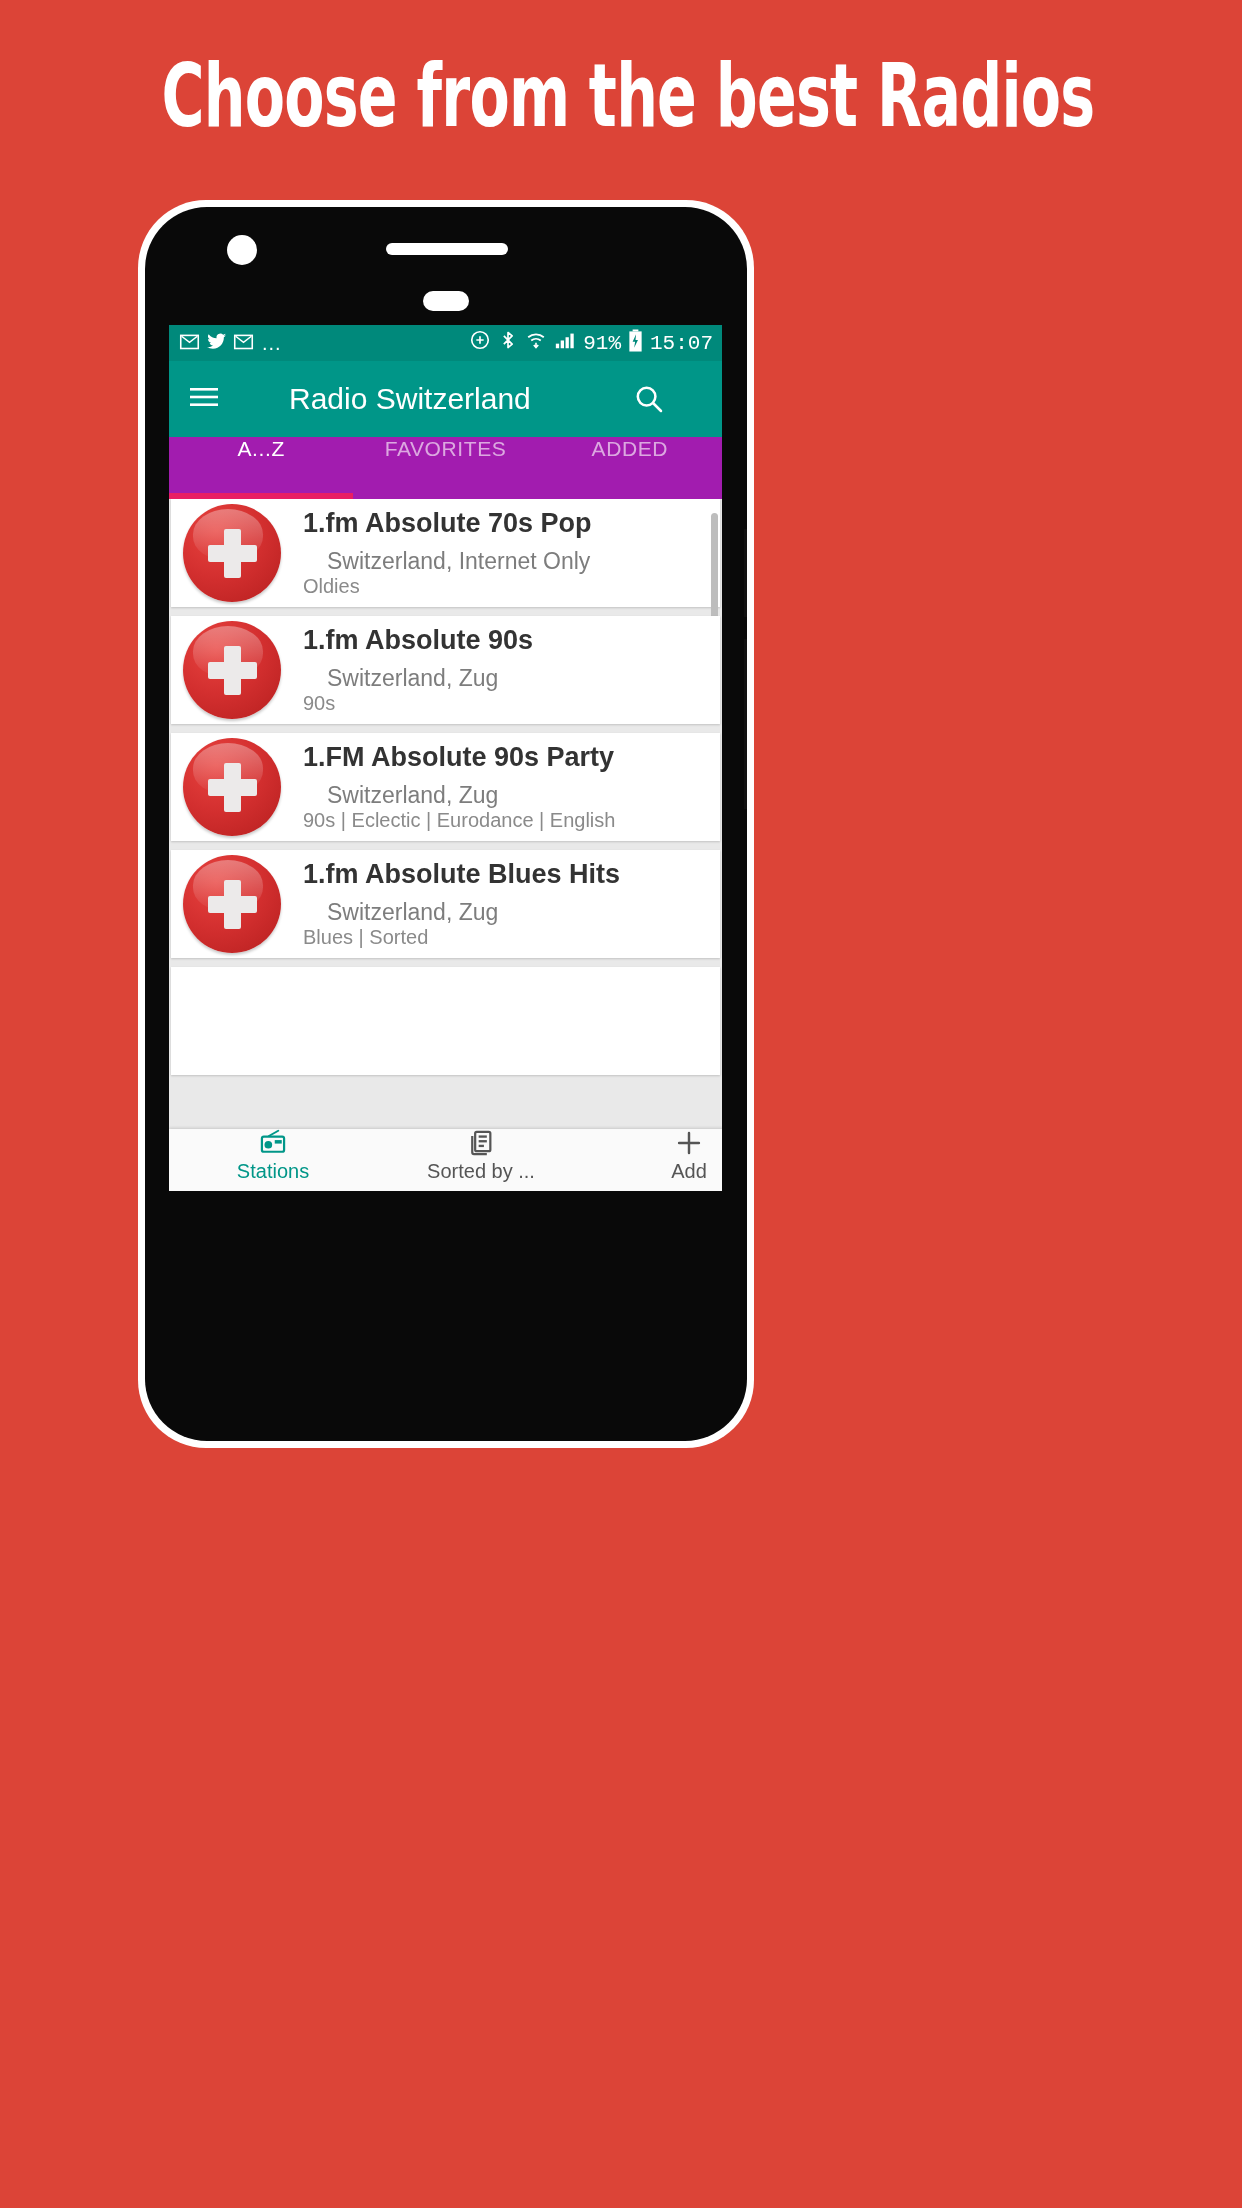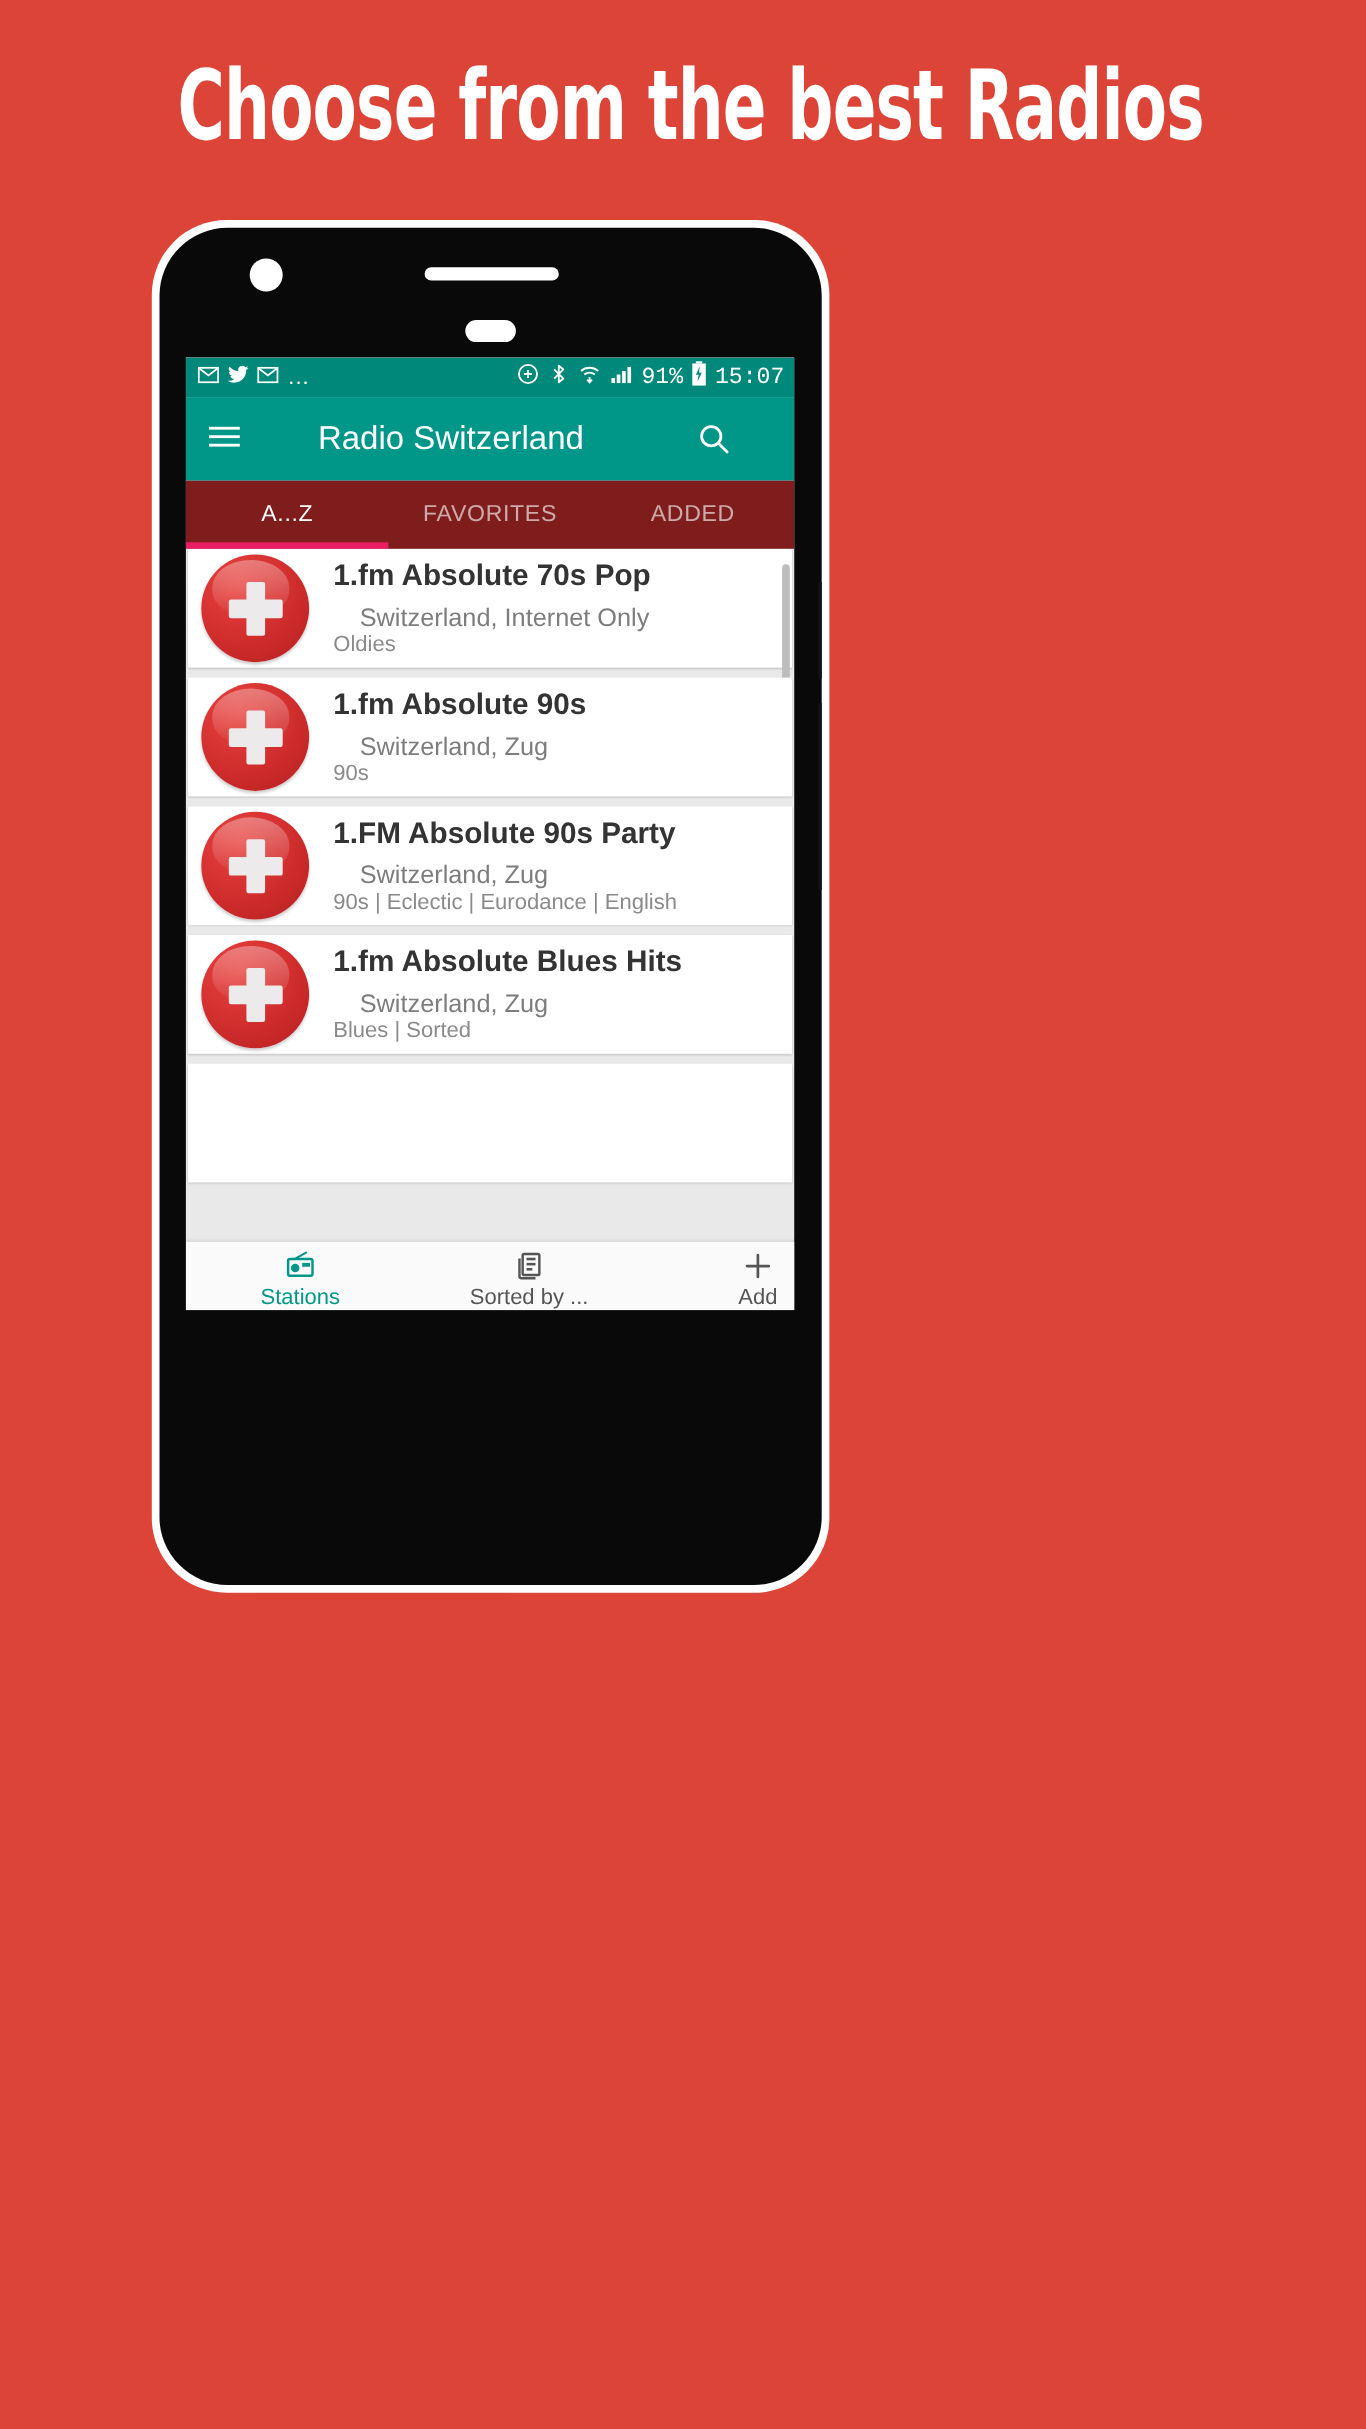--- a/index.html
+++ b/index.html
@@ -105,22 +105,22 @@
     font-size:30px; font-weight:400;
     margin-left:34px;
     white-space:nowrap;
     font-family:"Liberation Sans", sans-serif;
   }
   .tb-spacer { flex:1; }
   .tb-icon { margin-left:30px; display:flex; align-items:center; }
 
   
   .tabs {
-    height:62px; background:#7f1d1d;
-    display:flex; align-items:center;
+    height:62px; background:#a21caf;
+    display:flex; align-items:flex-start;
     position:relative;
   }
   .tab {
     flex:1; display:flex; align-items:center; justify-content:center;
     font-size:21px; letter-spacing:0.6px;
     color:rgba(255,255,255,0.62);
     font-family:"Liberation Sans", sans-serif;
   }
   .tab.active { color:#ffffff; }
   .tab-indicator {
@@ -186,21 +186,21 @@
     position:absolute; right:2px; top:14px;
     width:7px; height:148px; border-radius:4px;
     background:#bdbdbd;
   }
 
   
   .bottomnav {
     position:absolute; left:0; bottom:0;
     width:624px; height:62px;
     background:#fafafa;
-    display:flex; align-items:flex-end;
+    display:flex; align-items:flex-start;
     box-shadow:0 -1px 3px rgba(0,0,0,0.14);
   }
   .bn-item {
     flex:1; display:flex; flex-direction:column;
     align-items:center; justify-content:center; gap:3px;
   }
   .bn-label {
     font-size:20px; color:#555555;
     font-family:"Liberation Sans", sans-serif;
   }

